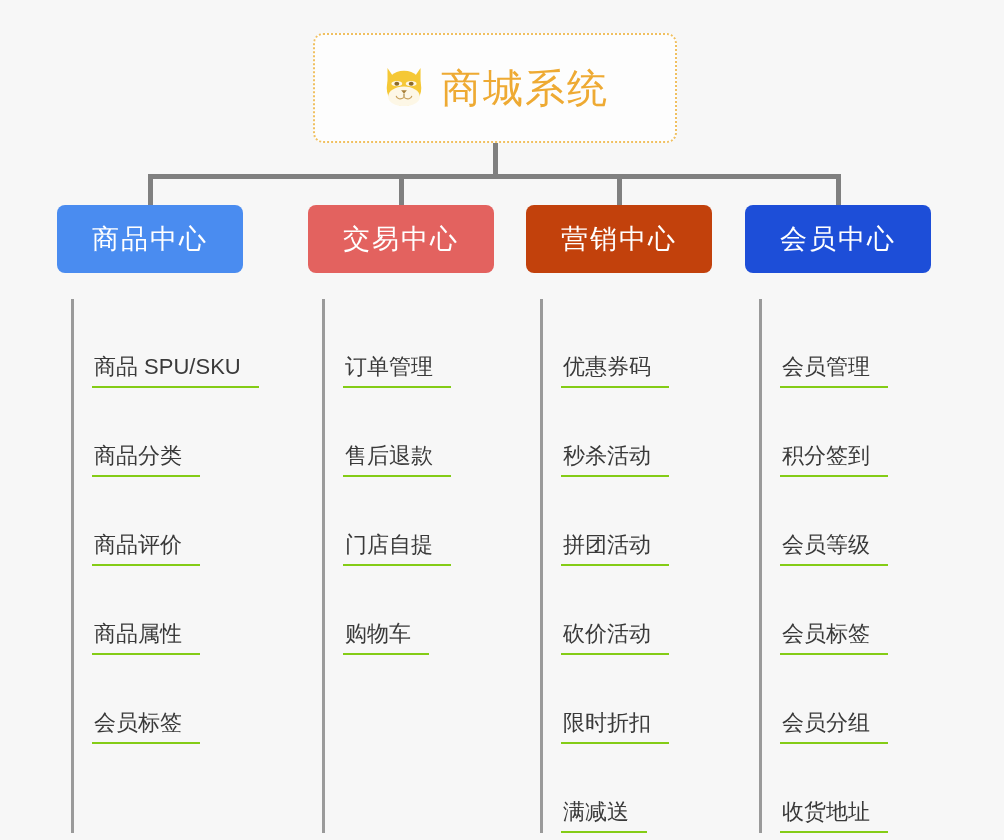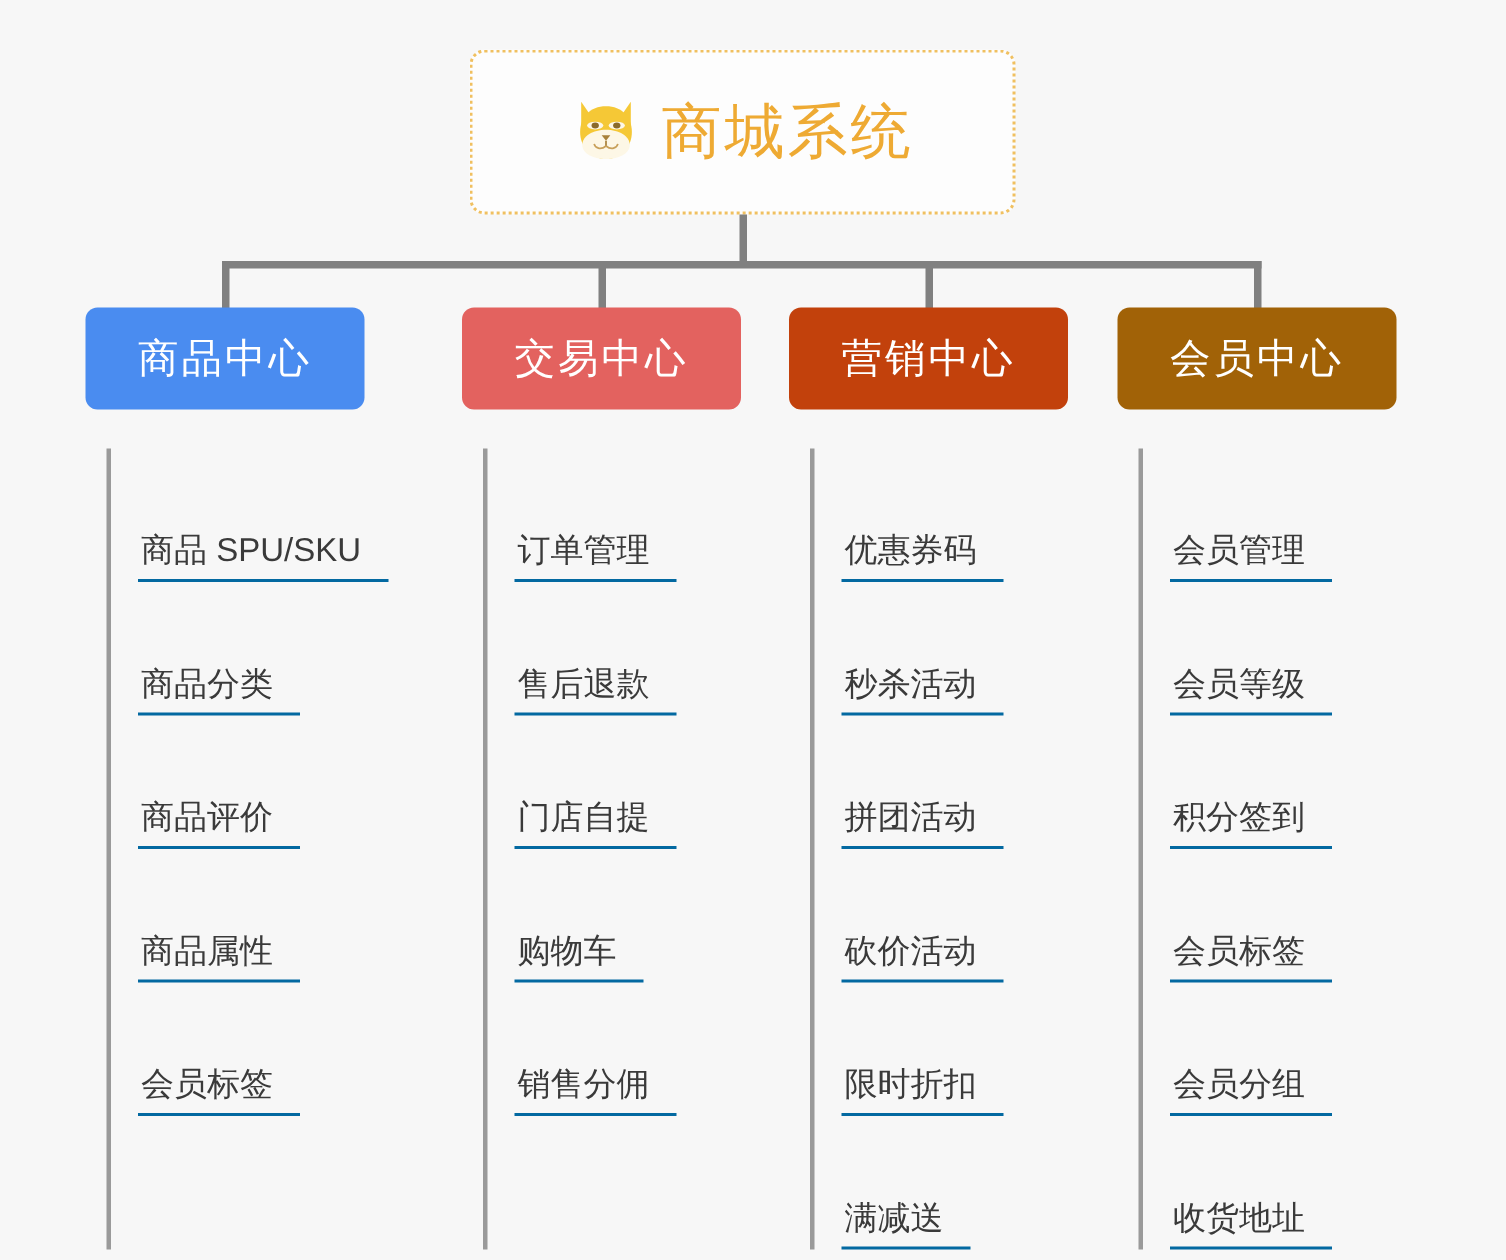--- a/index.html
+++ b/index.html
@@ -108,21 +108,21 @@
     display: flex;
     align-items: flex-end;
     padding-left: 32px;
     box-sizing: border-box;
   }
   .leaf-label {
     font-size: 22px;
     color: #3a3a3a;
     line-height: 1.1;
     padding-bottom: 7px;
-    border-bottom: 2px solid #0369a1;
+    border-bottom: 2px solid #84cc16;
     display: inline-block;
     white-space: nowrap;
     padding-right: 18px;
     padding-left: 2px;
   }
 </style>
 </head>
 <body>
 
 <div id="canvas">
@@ -183,23 +183,20 @@
         </div>
       <div class="leaf-item">
           <span class="leaf-label">售后退款</span>
         </div>
       <div class="leaf-item">
           <span class="leaf-label">门店自提</span>
         </div>
       <div class="leaf-item">
           <span class="leaf-label">购物车</span>
         </div>
-      <div class="leaf-item">
-          <span class="leaf-label">销售分佣</span>
-        </div>
     </div>
   </div>
 
   <div class="column" id="col-2" style="left: 526px; width: 186px;">
     <div class="cat-header" style="background: #c2410c;">营销中心</div>
     <div class="leaf-list">
       <div class="spine" style="height: 534px;"></div>
       <div class="leaf-item">
           <span class="leaf-label">优惠券码</span>
         </div>
@@ -215,33 +212,33 @@
       <div class="leaf-item">
           <span class="leaf-label">限时折扣</span>
         </div>
       <div class="leaf-item">
           <span class="leaf-label">满减送</span>
         </div>
     </div>
   </div>
 
   <div class="column" id="col-3" style="left: 745px; width: 186px;">
-    <div class="cat-header" style="background: #a16207;">会员中心</div>
+    <div class="cat-header" style="background: #1d4ed8;">会员中心</div>
     <div class="leaf-list">
       <div class="spine" style="height: 534px;"></div>
       <div class="leaf-item">
           <span class="leaf-label">会员管理</span>
         </div>
       <div class="leaf-item">
+          <span class="leaf-label">积分签到</span>
+        </div>
+      <div class="leaf-item">
           <span class="leaf-label">会员等级</span>
         </div>
       <div class="leaf-item">
-          <span class="leaf-label">积分签到</span>
-        </div>
-      <div class="leaf-item">
           <span class="leaf-label">会员标签</span>
         </div>
       <div class="leaf-item">
           <span class="leaf-label">会员分组</span>
         </div>
       <div class="leaf-item">
           <span class="leaf-label">收货地址</span>
         </div>
     </div>
   </div>

